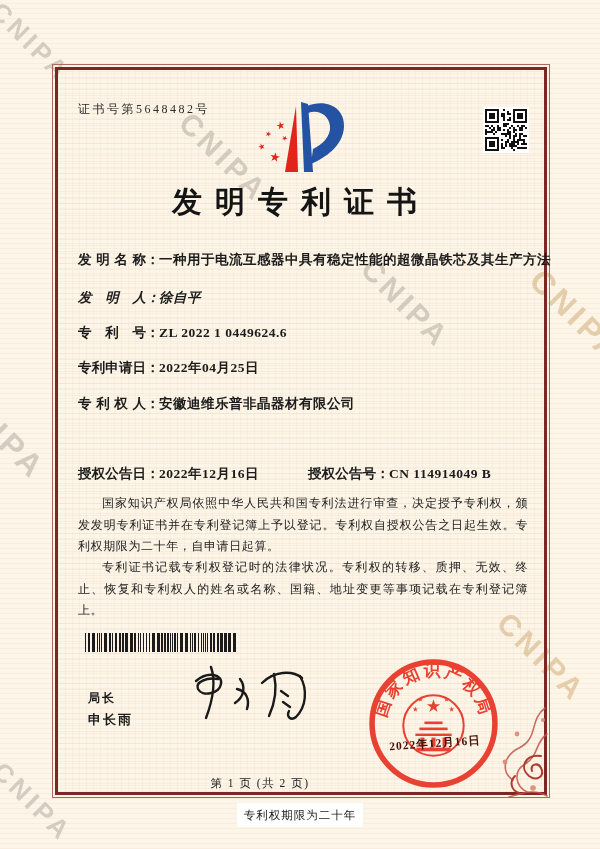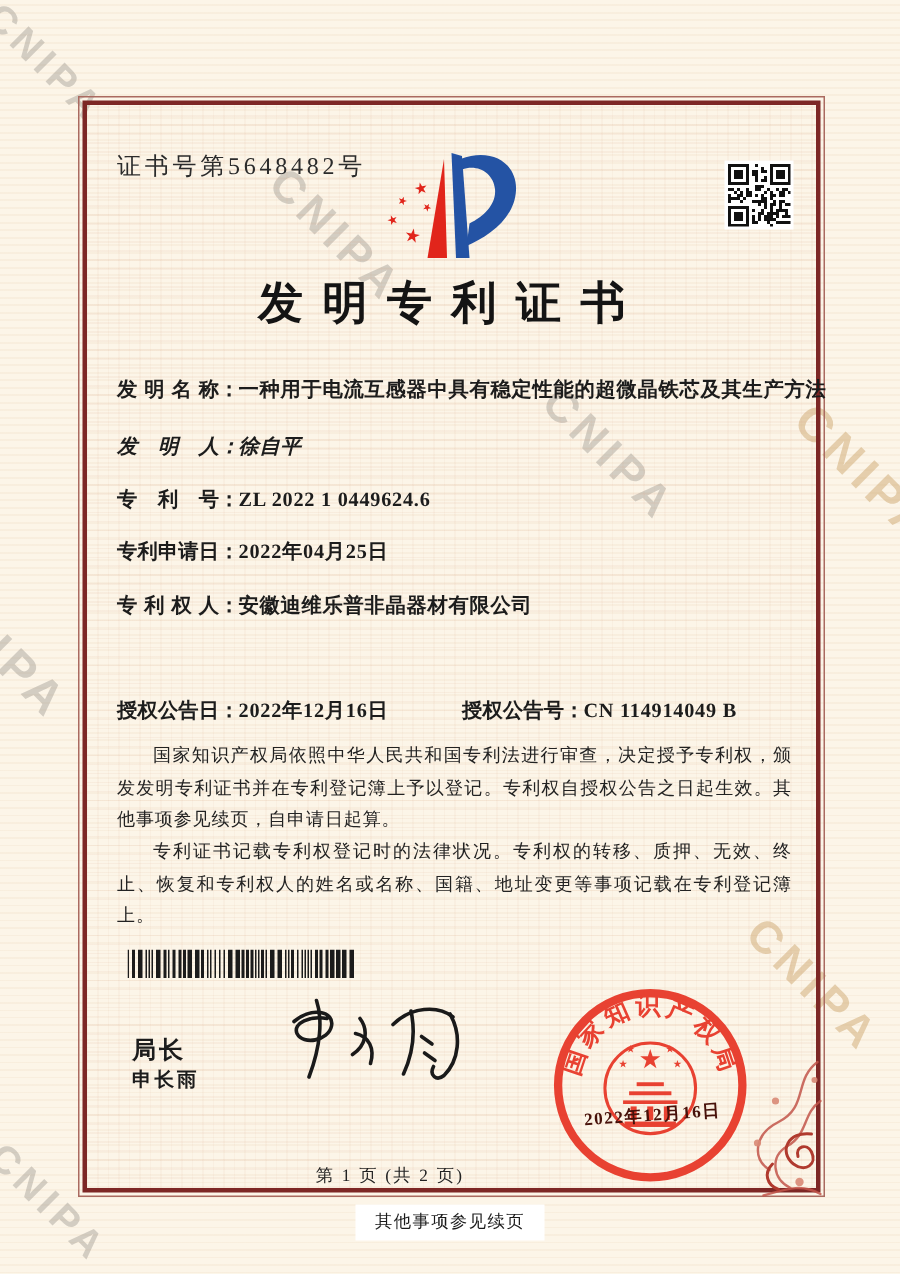--- a/index.html
+++ b/index.html
@@ -35,21 +35,21 @@
     position:absolute; inset:2px;
     border:3px solid #7d2725;
     background:
       repeating-linear-gradient(0deg, rgba(214,160,130,0.10) 0 1px, transparent 1px 6px),
       repeating-linear-gradient(90deg, rgba(214,160,130,0.07) 0 1px, transparent 1px 7px);
   }
 
   .abs{ position:absolute; }
 
   #cert-number{
-    left:78px; top:101px; font-size:16px; letter-spacing:2.5px; color:#2b2b2b;
+    left:78px; top:101px; font-size:12px; letter-spacing:2.5px; color:#2b2b2b;
   }
   #logo{ left:252px; top:97px; width:106px; height:82px; }
   #qr{ left:483px; top:107px; width:46px; height:46px; background:#fff; padding:2px; }
   #title{
     left:52px; top:182px; width:498px; text-align:center;
     font-size:30px; font-weight:600; color:#141414;
     letter-spacing:13px; 
   }
 
   .field-row{ position:absolute; left:78px; width:460px; font-size:13.5px; color:#1c1c1c; font-weight:600; white-space:nowrap; }
@@ -61,21 +61,21 @@
   .para{
     position:absolute; left:78px; width:450px;
     font-size:12px; line-height:21.5px; color:#222;
     text-indent:2em; letter-spacing:0.6px; text-align:justify;
   }
   #para1{ top:493px; }
   #para2{ top:557px; }
 
   #barcode{ left:85px; top:633px; width:156px; height:19px; }
 
-  #issuer-role{ left:88px; top:690px; font-size:16px; font-weight:700; color:#1c1c1c; letter-spacing:2px; }
+  #issuer-role{ left:88px; top:690px; font-size:12px; font-weight:700; color:#1c1c1c; letter-spacing:2px; }
   #issuer-name{ left:88px; top:711px; font-size:13px; font-weight:700; color:#1c1c1c; letter-spacing:2px; }
   #signature{ left:178px; top:664px; width:136px; height:60px; }
 
   #seal{ left:363px; top:651px; width:141px; height:141px; opacity:0.92; }
   #seal-date{
     left:370px; top:736px; width:130px; text-align:center;
     font-size:11.5px; font-weight:700; color:#47110a;
     letter-spacing:1px; transform:rotate(-4deg); white-space:nowrap;
   }
 
@@ -269,21 +269,21 @@
   <div class="field-row" style="top:395px;">
     <span class="flabel">专利权人</span><span class="fcolon">：</span><span class="fvalue">安徽迪维乐普非晶器材有限公司</span>
   </div>
   <div class="field-row" style="top:465px;">
     <span class="flabel">授权公告日</span><span class="fcolon">：</span><span class="fvalue">2022年12月16日</span>
     <span class="fpair2">
       <span class="flabel">授权公告号</span><span class="fcolon">：</span><span class="fvalue">CN 114914049 B</span>
     </span>
   </div>
 
-  <div class="para" id="para1">国家知识产权局依照中华人民共和国专利法进行审查，决定授予专利权，颁发发明专利证书并在专利登记簿上予以登记。专利权自授权公告之日起生效。其他事项参见续页，自申请日起算。</div>
+  <div class="para" id="para1">国家知识产权局依照中华人民共和国专利法进行审查，决定授予专利权，颁发发明专利证书并在专利登记簿上予以登记。专利权自授权公告之日起生效。专利权期限为二十年，自申请日起算。</div>
   <div class="para" id="para2">专利证书记载专利权登记时的法律状况。专利权的转移、质押、无效、终止、恢复和专利权人的姓名或名称、国籍、地址变更等事项记载在专利登记簿上。</div>
 
   <svg class="abs" id="barcode" viewBox="0 0 156 19" preserveAspectRatio="none">
       <rect x="0" y="0" width="1" height="19" fill="#1b1b1b"></rect>
       <rect x="3" y="0" width="2" height="19" fill="#1b1b1b"></rect>
       <rect x="7" y="0" width="3" height="19" fill="#1b1b1b"></rect>
       <rect x="12" y="0" width="1" height="19" fill="#1b1b1b"></rect>
       <rect x="14" y="0" width="1" height="19" fill="#1b1b1b"></rect>
       <rect x="16" y="0" width="1" height="19" fill="#1b1b1b"></rect>
       <rect x="19" y="0" width="3" height="19" fill="#1b1b1b"></rect>
@@ -384,15 +384,15 @@
     </g>
     <g fill="#d98a76" opacity="0.9">
       <circle cx="28" cy="30" r="2.4"></circle>
       <circle cx="16" cy="58" r="2.4"></circle>
       <circle cx="44" cy="84" r="2.8"></circle>
       <circle cx="54" cy="16" r="2"></circle>
     </g>
   </svg>
 
   <div class="abs" id="page-indicator">第 1 页 (共 2 页)</div>
-  <div class="abs" id="continuation">其他事项参见续页</div>
+  <div class="abs" id="continuation">专利权期限为二十年</div>
 
 </div>
 
 </body></html>

